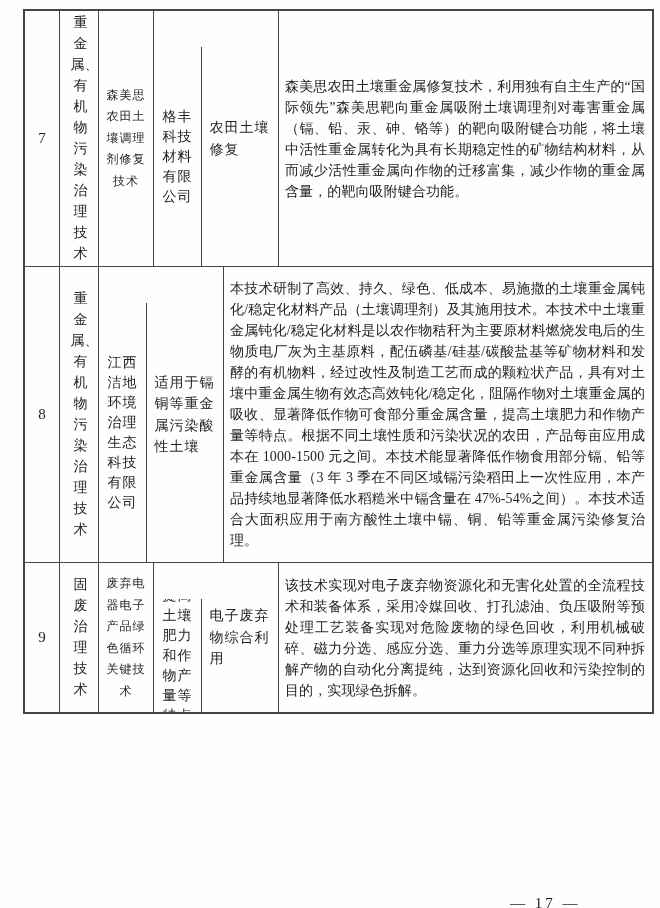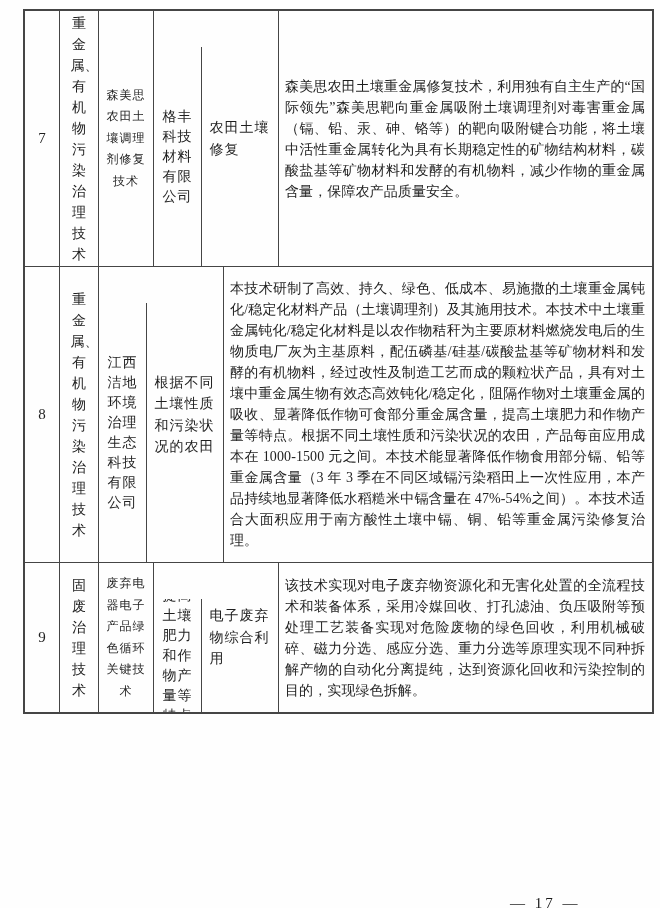--- a/index.html
+++ b/index.html
@@ -33,23 +33,24 @@
     flex-shrink:0;
   }
   .c:last-child{border-right:none;}
   .c-no{width:35px;font-size:15px;}
   .c-cat{width:39px;}
   .c-tech{width:55px;}
   .c-co{width:48px;margin-top:36px;}
   .c-app{width:77px;}
   .c-desc{flex:1 1 auto;justify-content:flex-start;padding:5px 7px 5px 6px;width:auto;}
   .cat-text{
-    width:17px;text-align:center;
+    width:17px;text-align:right;
     font-size:14px;line-height:21px;letter-spacing:0;
     line-break:strict;
+    font-family:Liberation Mono, monospace;
   }
   .tech-text{
     width:46px;text-align:center;
     font-size:12px;line-height:21.5px;letter-spacing:1px;
   }
   .co-text{
     width:32px;text-align:center;
     font-size:14px;line-height:20px;letter-spacing:1px;
   }
   .app-text{
@@ -89,36 +90,36 @@
       <div class="c c-tech">
         <div class="tech-text">森美思农田土壤调理剂修复技术</div>
       </div>
       <div class="c c-co">
         <div class="co-text">格丰科技材料有限公司</div>
       </div>
       <div class="c c-app">
         <div class="app-text">农田土壤修复</div>
       </div>
       <div class="c c-desc">
-        <p class="desc-text">森美思农田土壤重金属修复技术，利用独有自主生产的“国际领先”森美思靶向重金属吸附土壤调理剂对毒害重金属（镉、铅、汞、砷、铬等）的靶向吸附键合功能，将土壤中活性重金属转化为具有长期稳定性的矿物结构材料，碳酸盐基等矿物材料和发酵的有机物料，减少作物的重金属含量，保障农产品质量安全。</p>
+        <p class="desc-text">森美思农田土壤重金属修复技术，利用独有自主生产的“国际领先”森美思靶向重金属吸附土壤调理剂对毒害重金属（镉、铅、汞、砷、铬等）的靶向吸附键合功能，将土壤中活性重金属转化为具有长期稳定性的矿物结构材料，从而减少活性重金属向作物的迁移富集，减少作物的重金属含量，的靶向吸附键合功能。</p>
       </div>
     </div>
 
     <div class="t-row row-8">
       <div class="c c-no">
         <span>8</span>
       </div>
       <div class="c c-cat">
         <div class="cat-text">重金属、有机物污染治理技术</div>
       </div>
       <div class="c c-co">
         <div class="co-text">江西洁地环境治理生态科技有限公司</div>
       </div>
       <div class="c c-app">
-        <div class="app-text">根据不同土壤性质和污染状况的农田</div>
+        <div class="app-text">适用于镉铜等重金属污染酸性土壤</div>
       </div>
       <div class="c c-desc">
         <p class="desc-text">本技术研制了高效、持久、绿色、低成本、易施撒的土壤重金属钝化/稳定化材料产品（土壤调理剂）及其施用技术。本技术中土壤重金属钝化/稳定化材料是以农作物秸秆为主要原材料燃烧发电后的生物质电厂灰为主基原料，配伍磷基/硅基/碳酸盐基等矿物材料和发酵的有机物料，经过改性及制造工艺而成的颗粒状产品，具有对土壤中重金属生物有效态高效钝化/稳定化，阻隔作物对土壤重金属的吸收、显著降低作物可食部分重金属含量，提高土壤肥力和作物产量等特点。根据不同土壤性质和污染状况的农田，产品每亩应用成本在 1000-1500 元之间。本技术能显著降低作物食用部分镉、铅等重金属含量（3 年 3 季在不同区域镉污染稻田上一次性应用，本产品持续地显著降低水稻糙米中镉含量在 47%-54%之间）。本技术适合大面积应用于南方酸性土壤中镉、铜、铅等重金属污染修复治理。</p>
       </div>
     </div>
 
     <div class="t-row row-9">
       <div class="c c-no">
         <span>9</span>
       </div>

